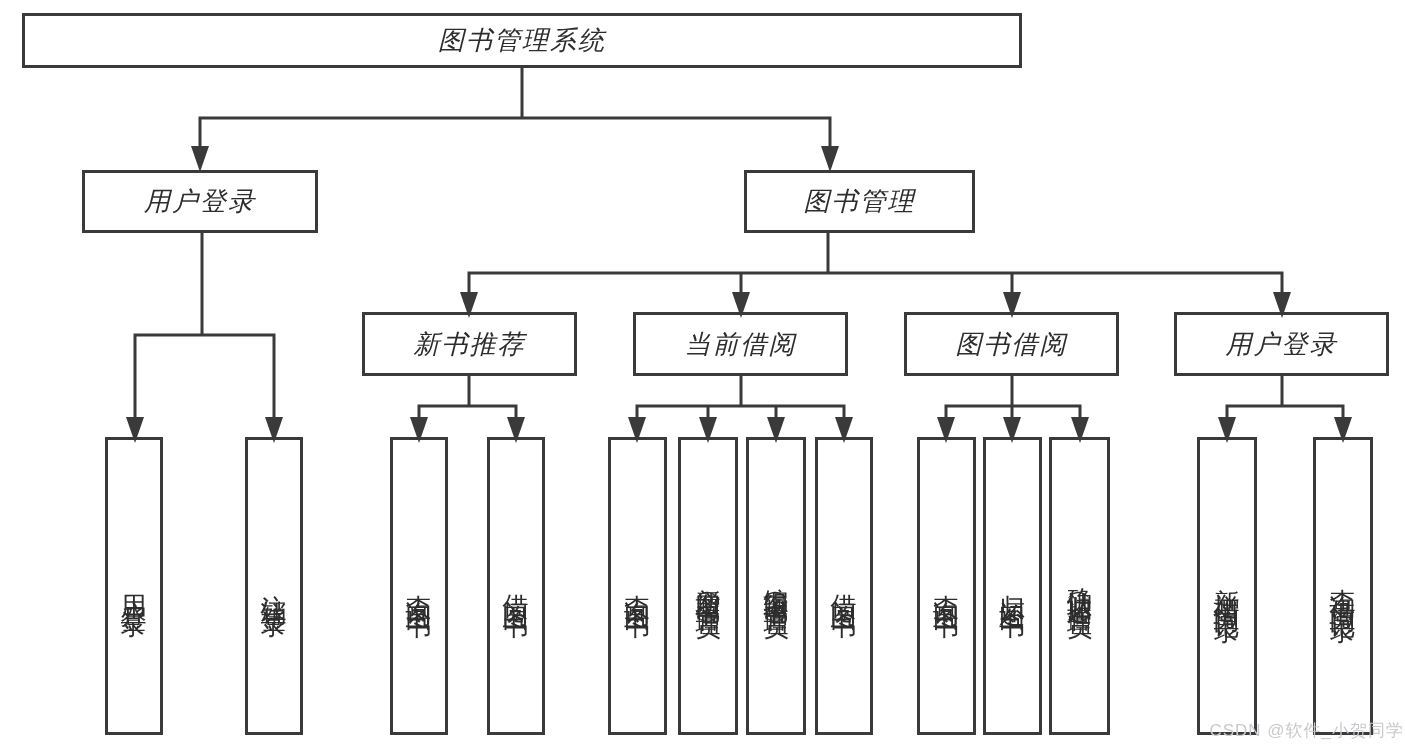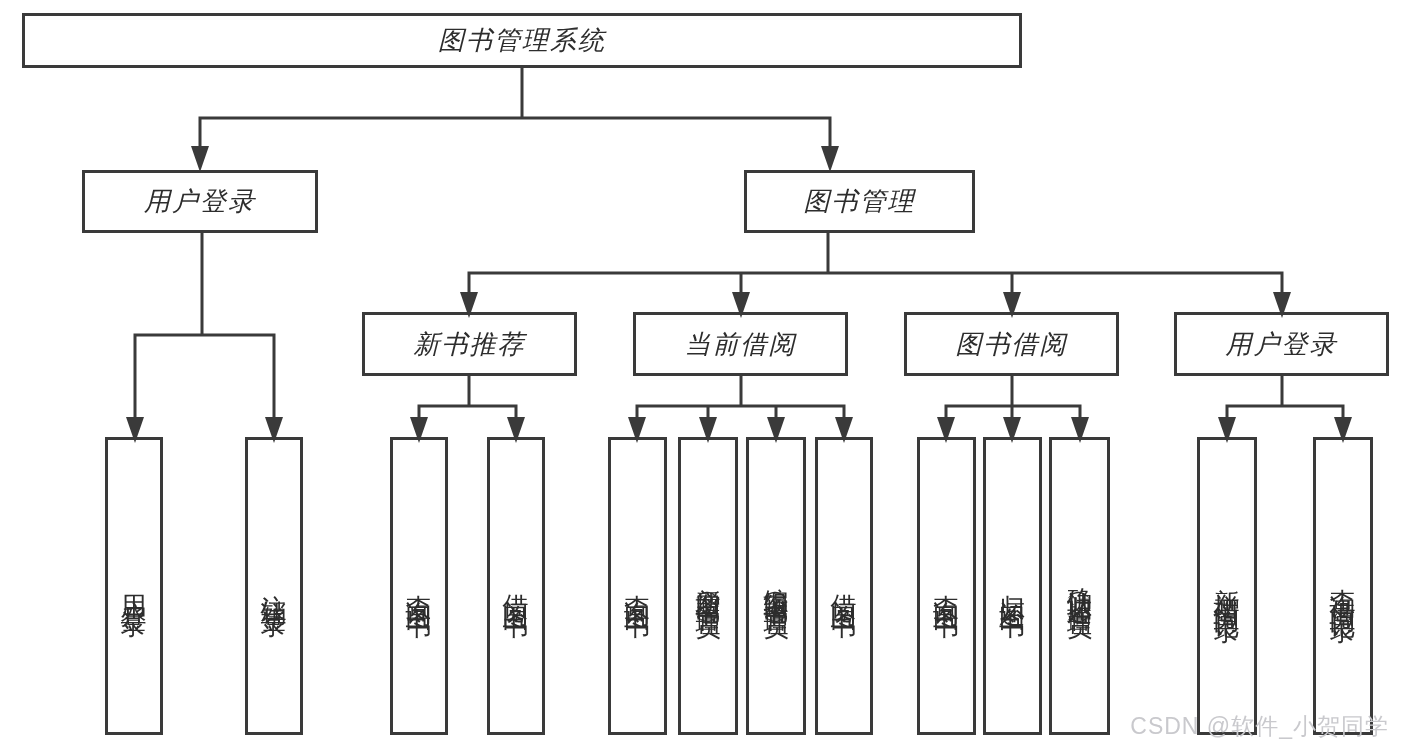--- a/index.html
+++ b/index.html
@@ -52,22 +52,22 @@
   .lf7  { left: 746px;  width: 60px; }
   .lf8  { left: 815px;  width: 58px; }
   .lf9  { left: 917px;  width: 59px; }
   .lf10 { left: 983px;  width: 59px; }
   .lf11 { left: 1049px; width: 61px; }
   .lf12 { left: 1197px; width: 60px; }
   .lf13 { left: 1313px; width: 60px; }
   .longlabel { font-size: 25px; letter-spacing: 4px; }
   #watermark {
     position: absolute;
-    right: 16px; bottom: 5px;
-    font-size: 23px;
+    right: 1px; bottom: 5px;
+    font-size: 17px;
     color: #c9c9cd;
     letter-spacing: 1px;
     z-index: 3;
     white-space: nowrap;
   }
 </style>
 </head>
 <body>
 
 <div id="stage">

